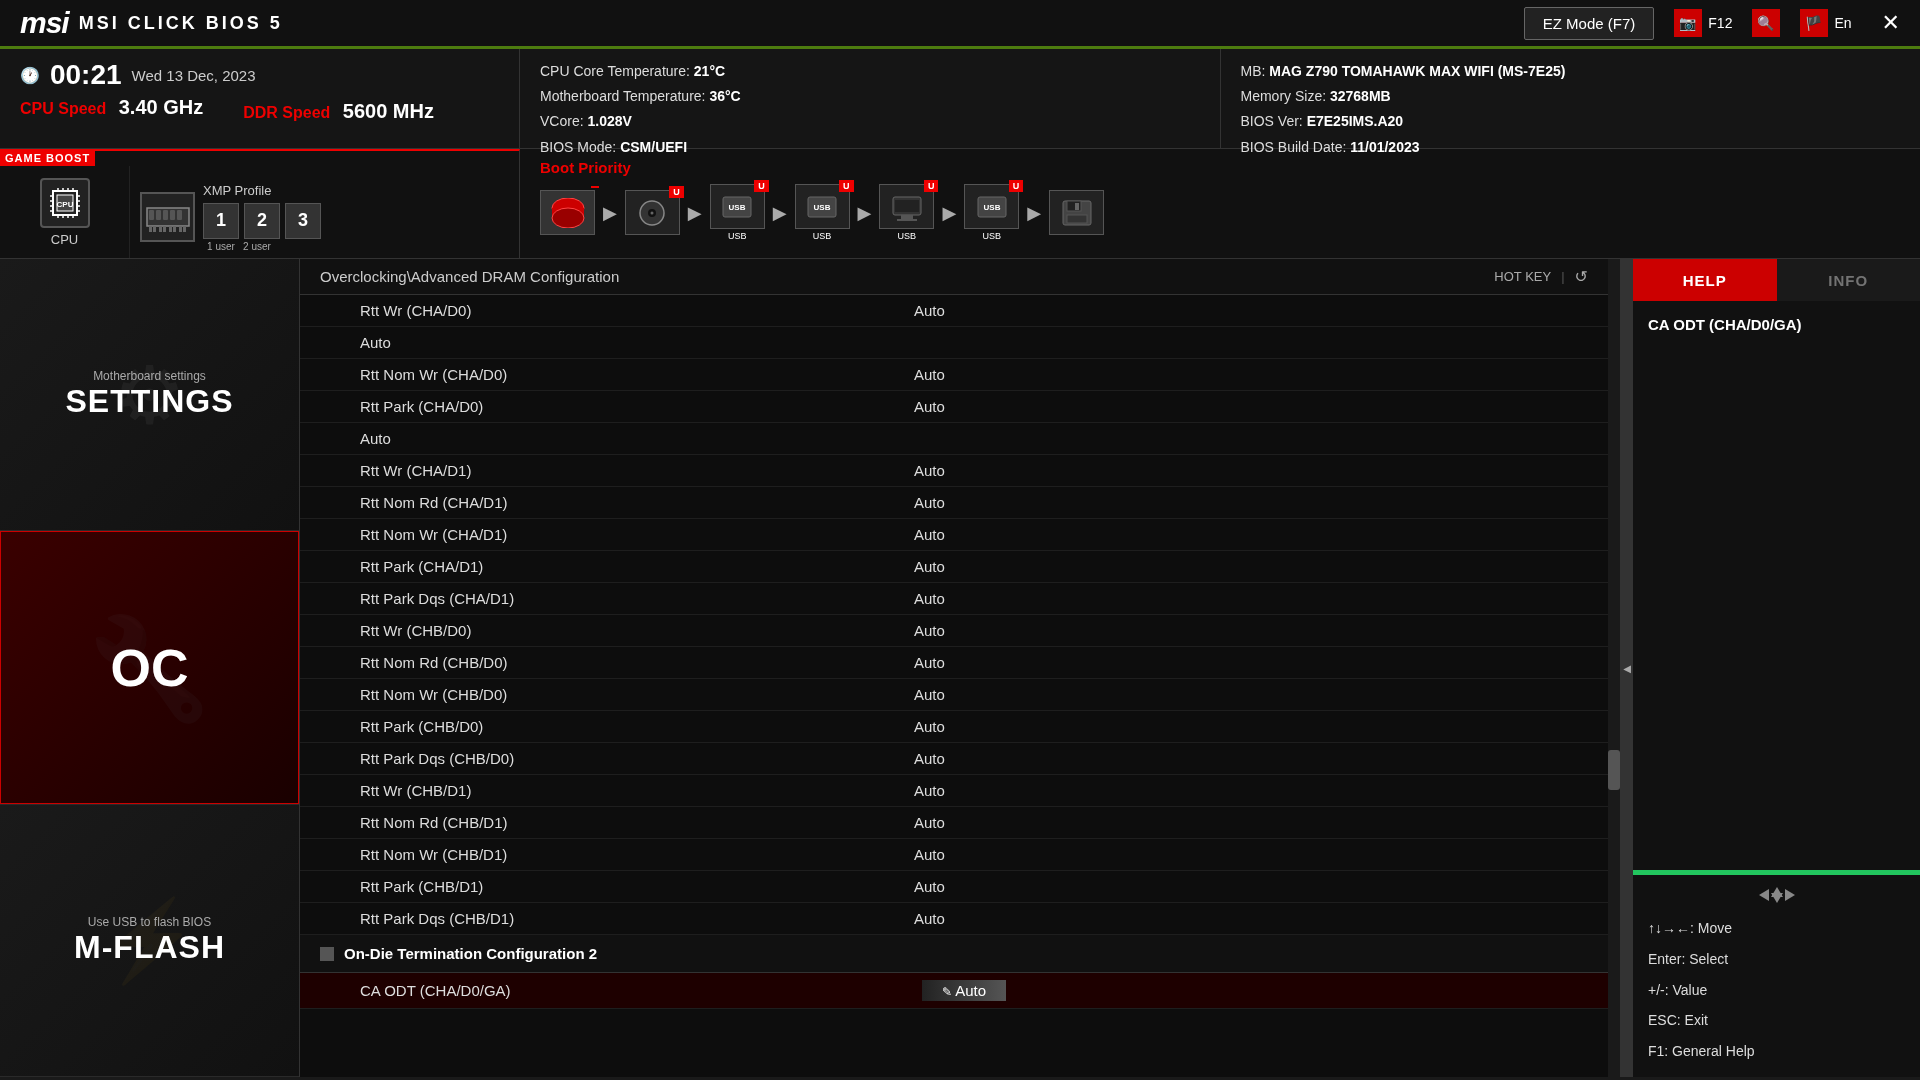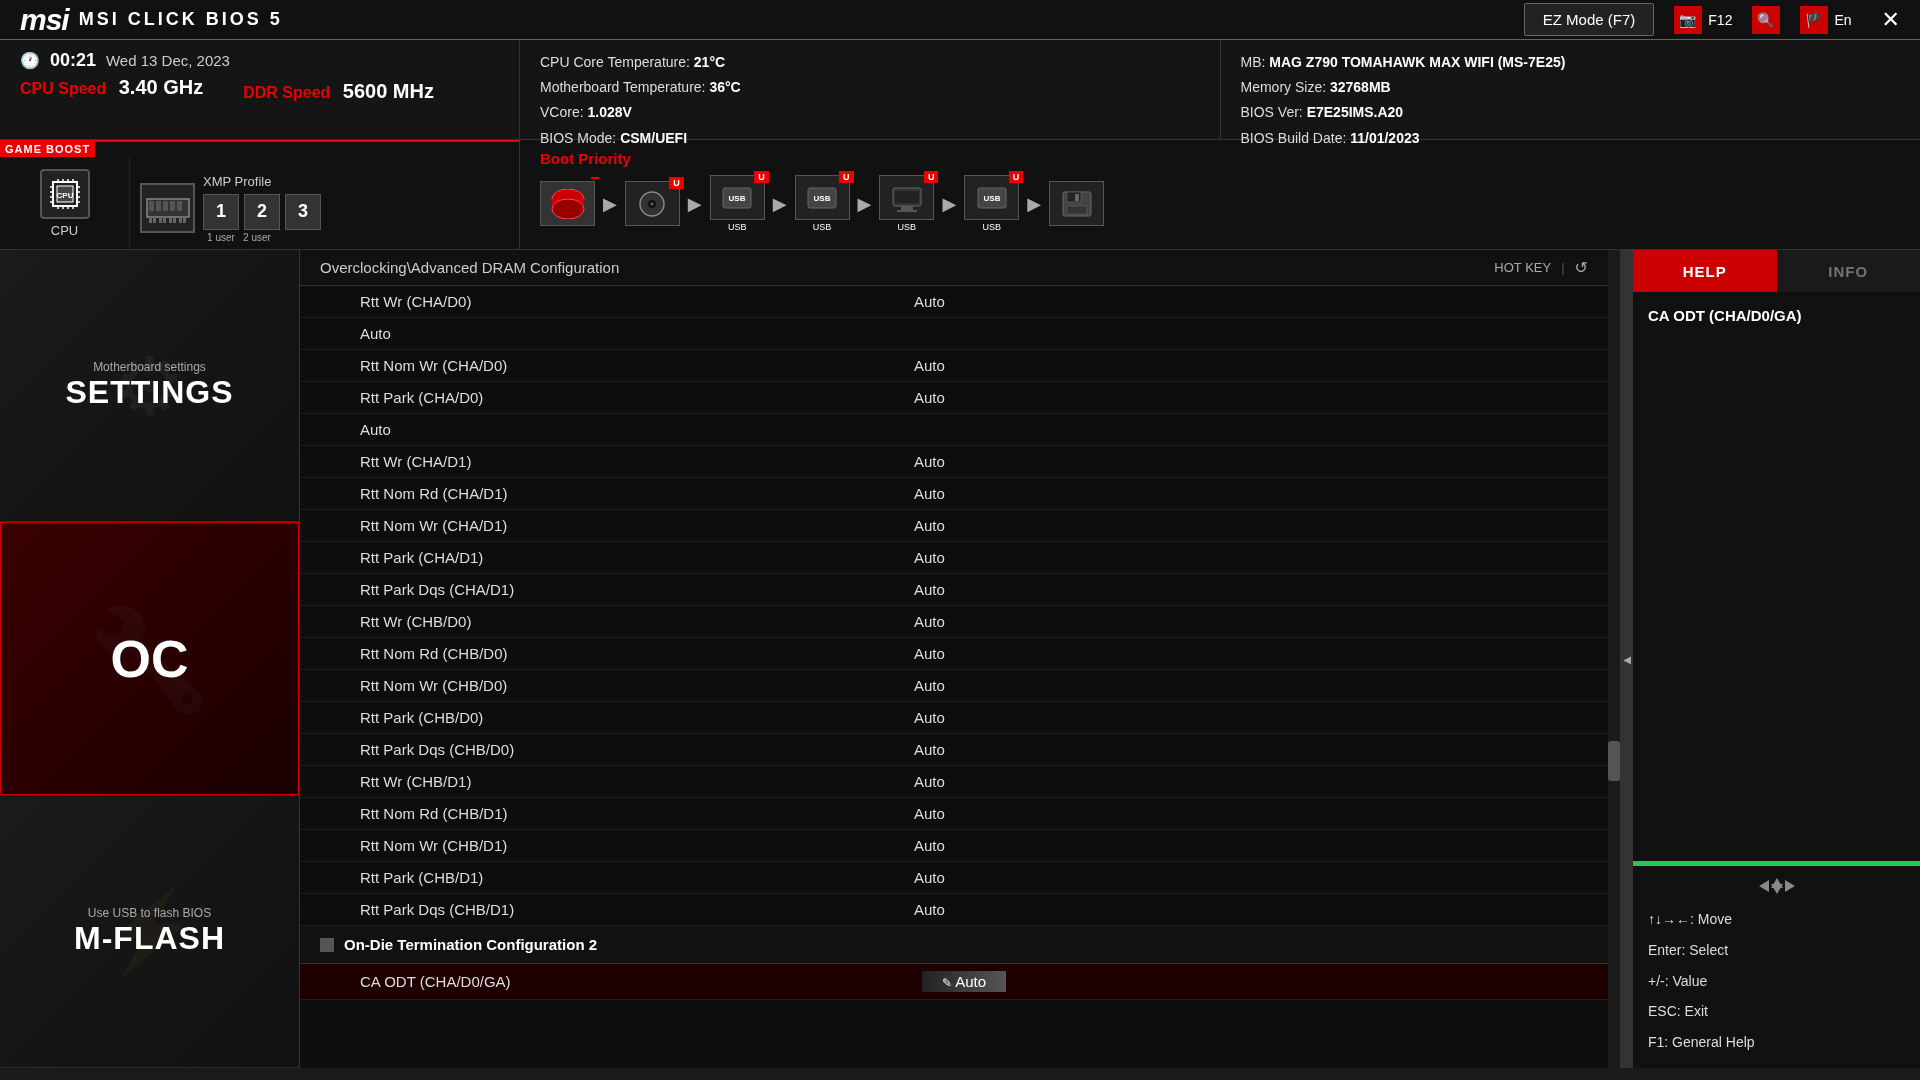--- a/index.html
+++ b/index.html
@@ -12,23 +12,23 @@
       overflow: hidden;
       position: relative;
     }
 
     
     #top-bar {
       display: flex;
       align-items: center;
       justify-content: space-between;
       background: #111;
-      height: 40px;
+      height: 49px;
       padding: 0 20px;
-      border-bottom: 1px solid #4d7c0f;
+      border-bottom: 3px solid #4d7c0f;
     }
     #logo {
       display: flex;
       align-items: center;
       gap: 10px;
     }
     #logo-msi {
       font-size: 28px;
       font-weight: 900;
       font-style: italic;
@@ -481,21 +481,21 @@
       <span>En</span>
     </div>
     <span id="close-btn" style="font-size:22px;cursor:pointer;margin-left:10px;">✕</span>
   </div>
 </div>
 
 <div id="sys-info-bar">
   <div id="left-info">
     <div id="time-date">
       <span class="clock-icon">🕐</span>
-      <span style="font-size:18px;font-weight:bold;color:#fff;">00:21</span>
+      <span style="font-size:28px;font-weight:bold;color:#fff;">00:21</span>
       <span style="font-size:15px;color:#ccc;">Wed  13 Dec, 2023</span>
     </div>
     <div id="speeds">
       <div class="speed-item">
         <label>CPU Speed</label>
         <span>3.40 GHz</span>
       </div>
       <div class="speed-item" style="margin-top:4px;">
         <label>DDR Speed</label>
         <span>5600 MHz</span>

